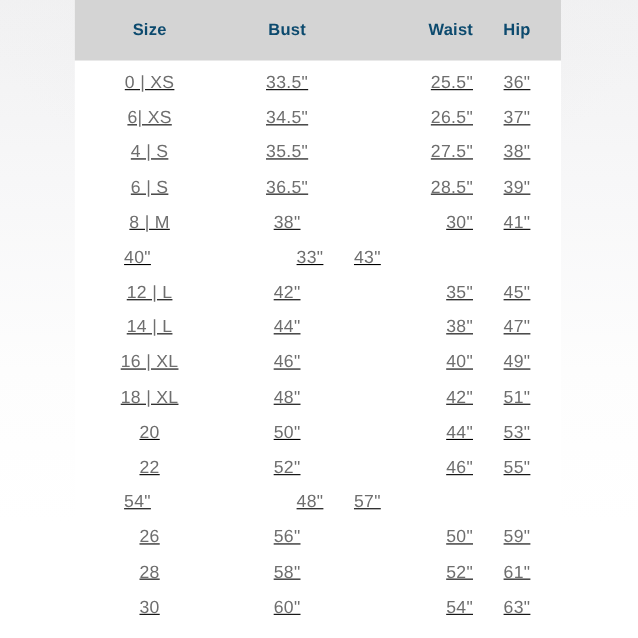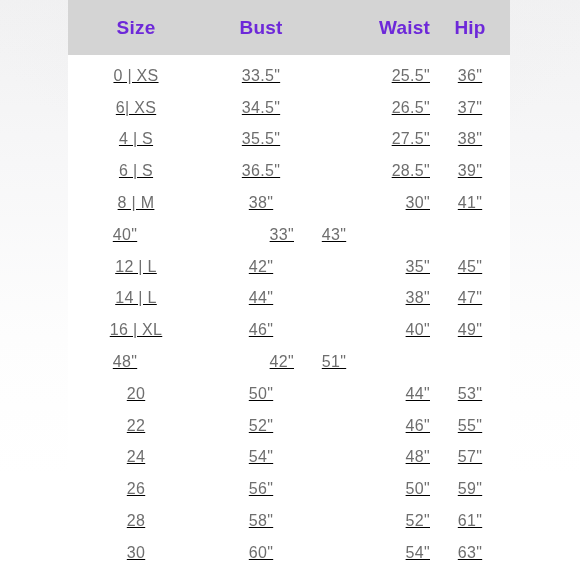--- a/index.html
+++ b/index.html
@@ -38,22 +38,22 @@
 
   
   .chart-header-row {
     display: flex;
     align-items: center;
     height: 55px;
     background: #d4d4d4;
   }
 
   .chart-header-cell {
-    color: #6d28d9;
-    font-size: 19px;
+    color: #0c4a6e;
+    font-size: 15px;
     font-weight: 600;
     letter-spacing: 0.2px;
     text-align: center;
   }
 
   
   .chart-body {
     padding-top: 5px;
   }
 
@@ -141,38 +141,38 @@
         <div class="chart-cell col-waist">38"</div>
         <div class="chart-cell col-hip">47"</div>
       </div>
       <div class="chart-row">
         <div class="chart-cell col-size">16 | XL</div>
         <div class="chart-cell col-bust">46"</div>
         <div class="chart-cell col-waist">40"</div>
         <div class="chart-cell col-hip">49"</div>
       </div>
       <div class="chart-row">
+        <div class="chart-cell col-size">18 | XL</div>
         <div class="chart-cell col-bust">48"</div>
         <div class="chart-cell col-waist">42"</div>
         <div class="chart-cell col-hip">51"</div>
       </div>
       <div class="chart-row">
         <div class="chart-cell col-size">20</div>
         <div class="chart-cell col-bust">50"</div>
         <div class="chart-cell col-waist">44"</div>
         <div class="chart-cell col-hip">53"</div>
       </div>
       <div class="chart-row">
         <div class="chart-cell col-size">22</div>
         <div class="chart-cell col-bust">52"</div>
         <div class="chart-cell col-waist">46"</div>
         <div class="chart-cell col-hip">55"</div>
       </div>
       <div class="chart-row">
-        <div class="chart-cell col-size">24</div>
         <div class="chart-cell col-bust">54"</div>
         <div class="chart-cell col-waist">48"</div>
         <div class="chart-cell col-hip">57"</div>
       </div>
       <div class="chart-row">
         <div class="chart-cell col-size">26</div>
         <div class="chart-cell col-bust">56"</div>
         <div class="chart-cell col-waist">50"</div>
         <div class="chart-cell col-hip">59"</div>
       </div>

